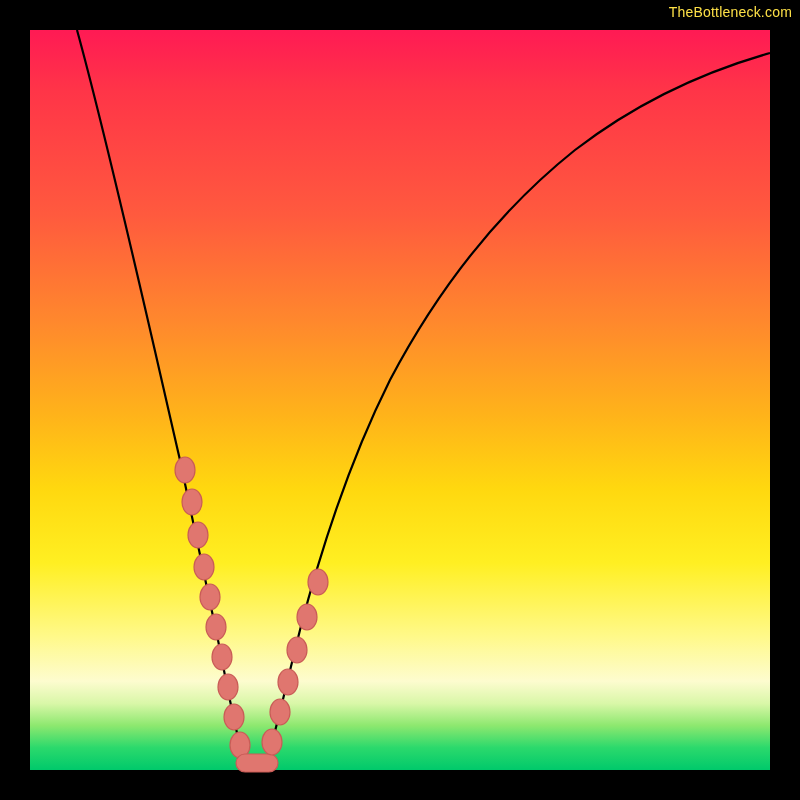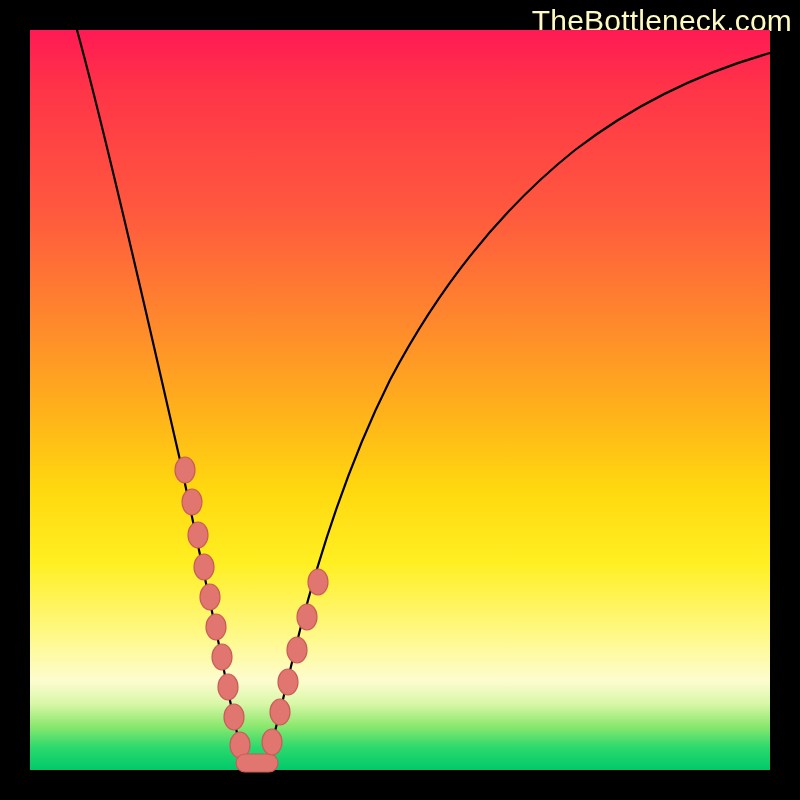--- a/index.html
+++ b/index.html
@@ -37,22 +37,22 @@
       #d9f7a8 91%,
       #8de86f 94%,
       #2bd96c 97%,
       #00c96b 100%
     );
   }
   .watermark {
     position: absolute;
     top: 4px;
     right: 8px;
-    color: #fef9c3;
-    font-size: 30px;
+    color: #fde047;
+    font-size: 14px;
     font-weight: 400;
     letter-spacing: 0.2px;
   }
   svg.curve {
     position: absolute;
     left: 0;
     top: 0;
     width: 740px;
     height: 740px;
     overflow: visible;

